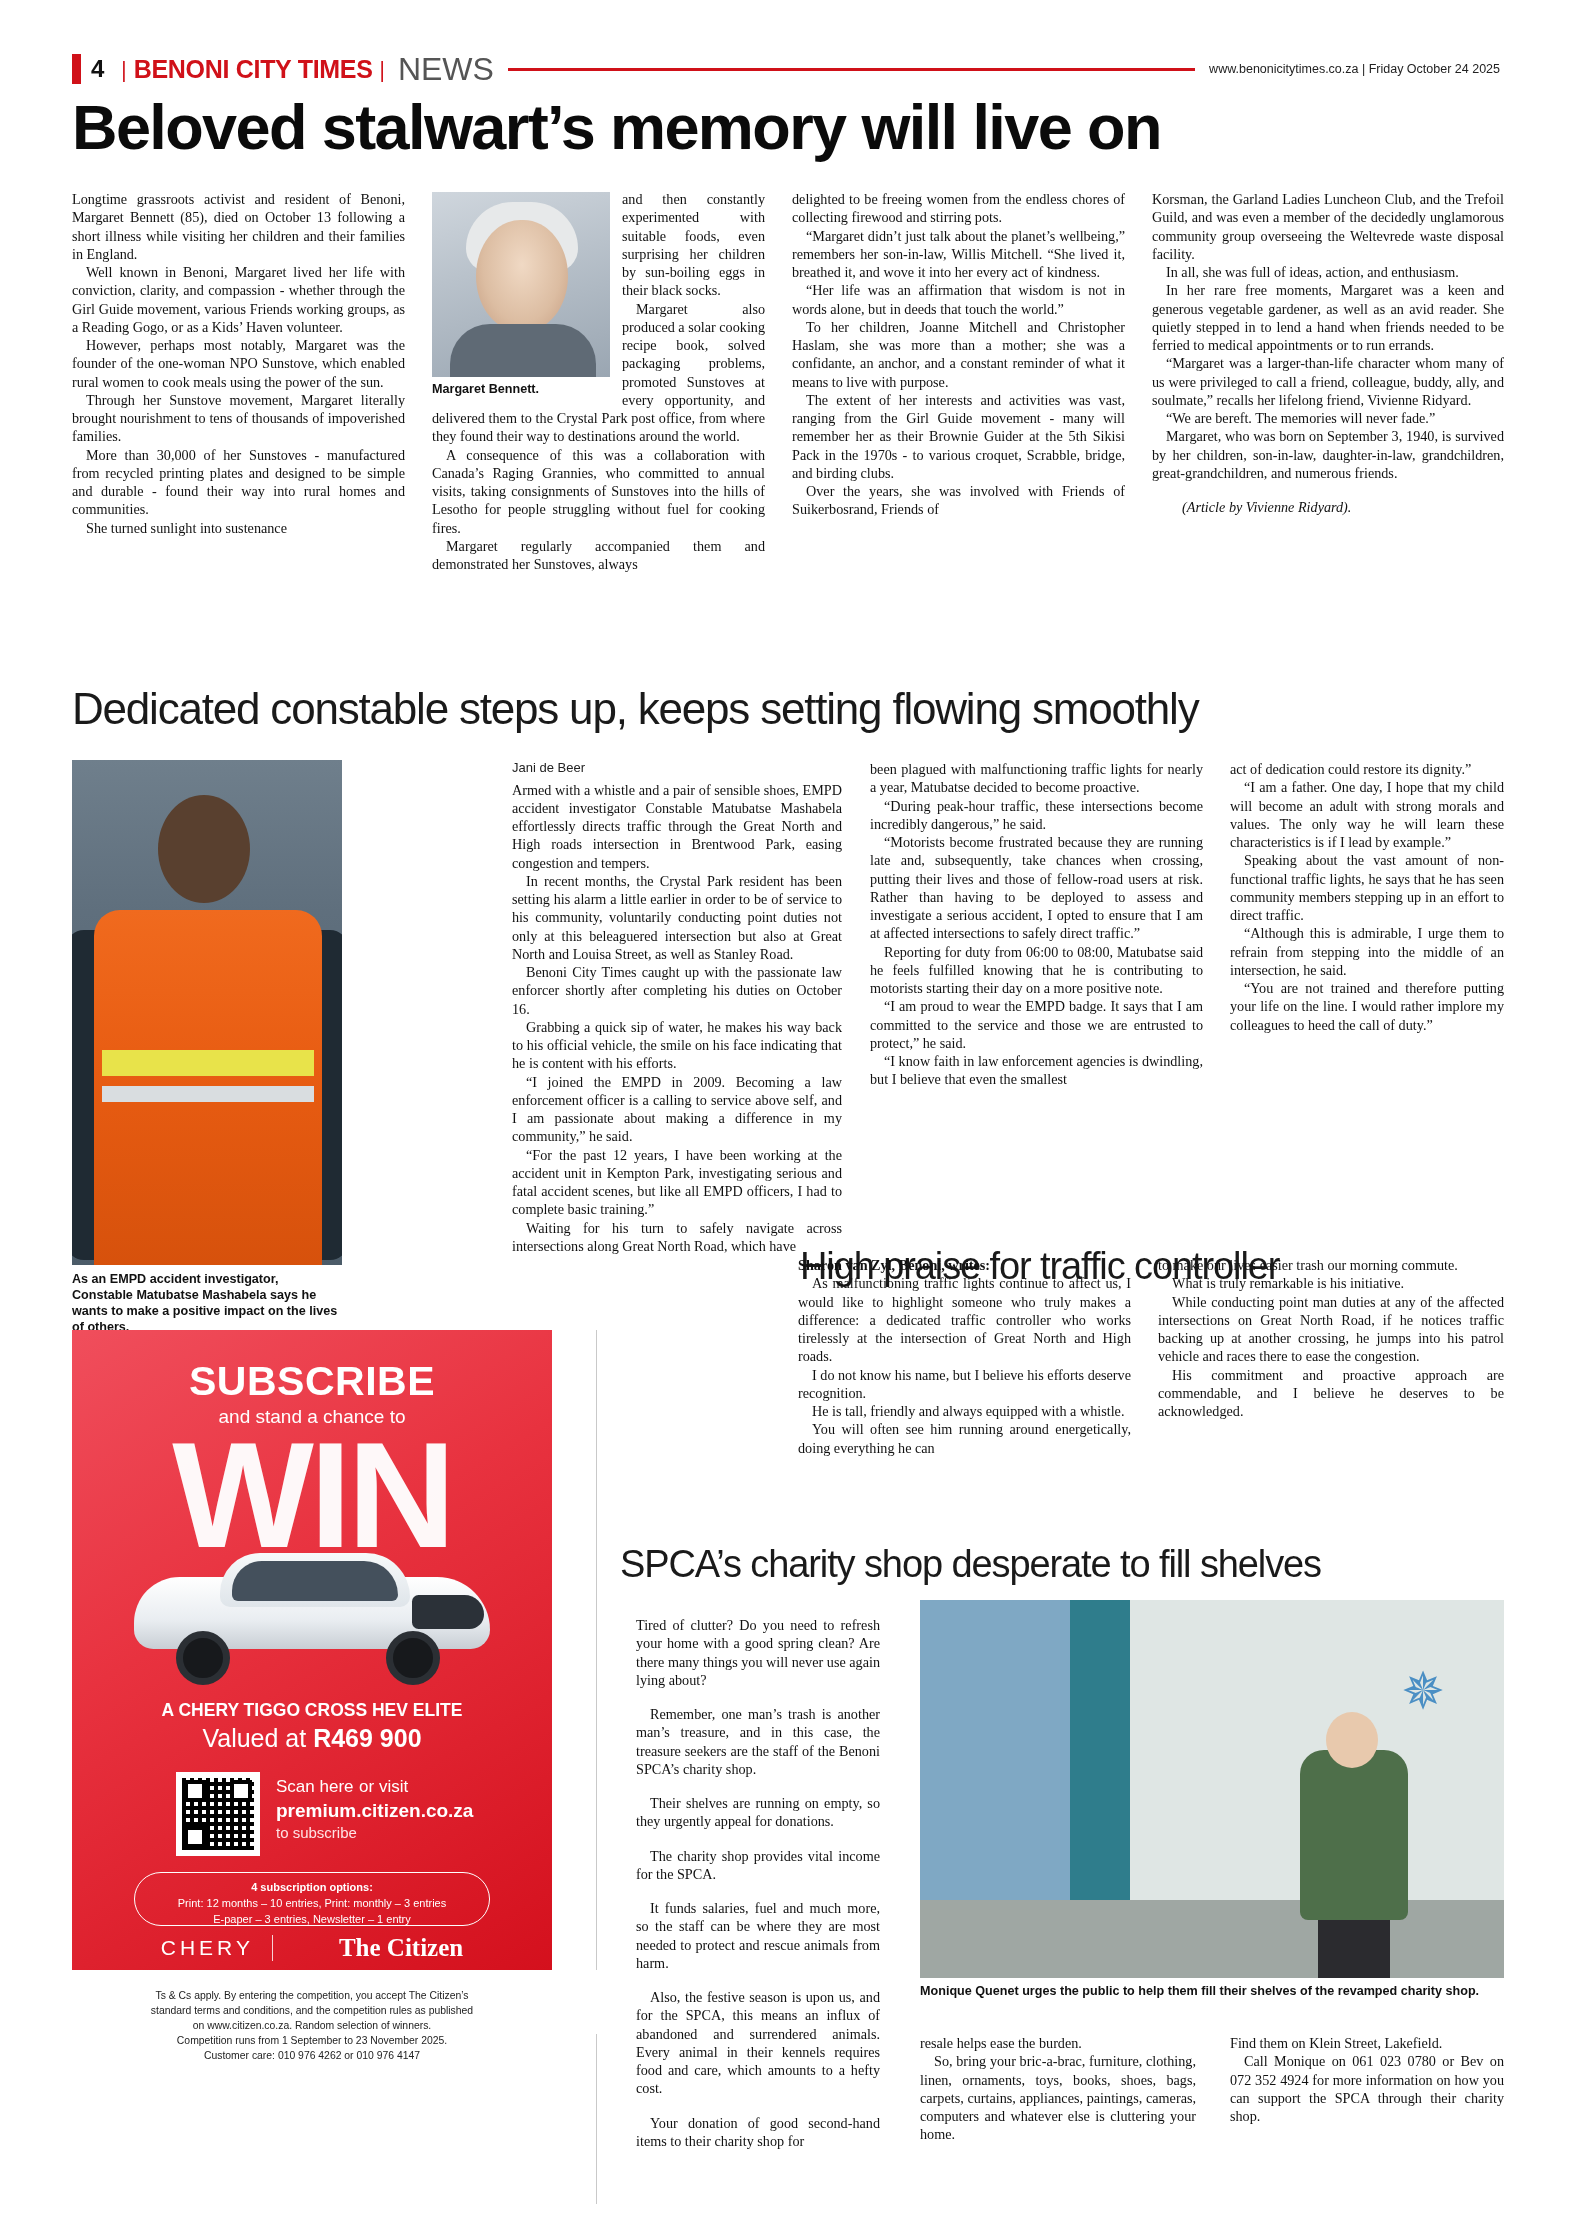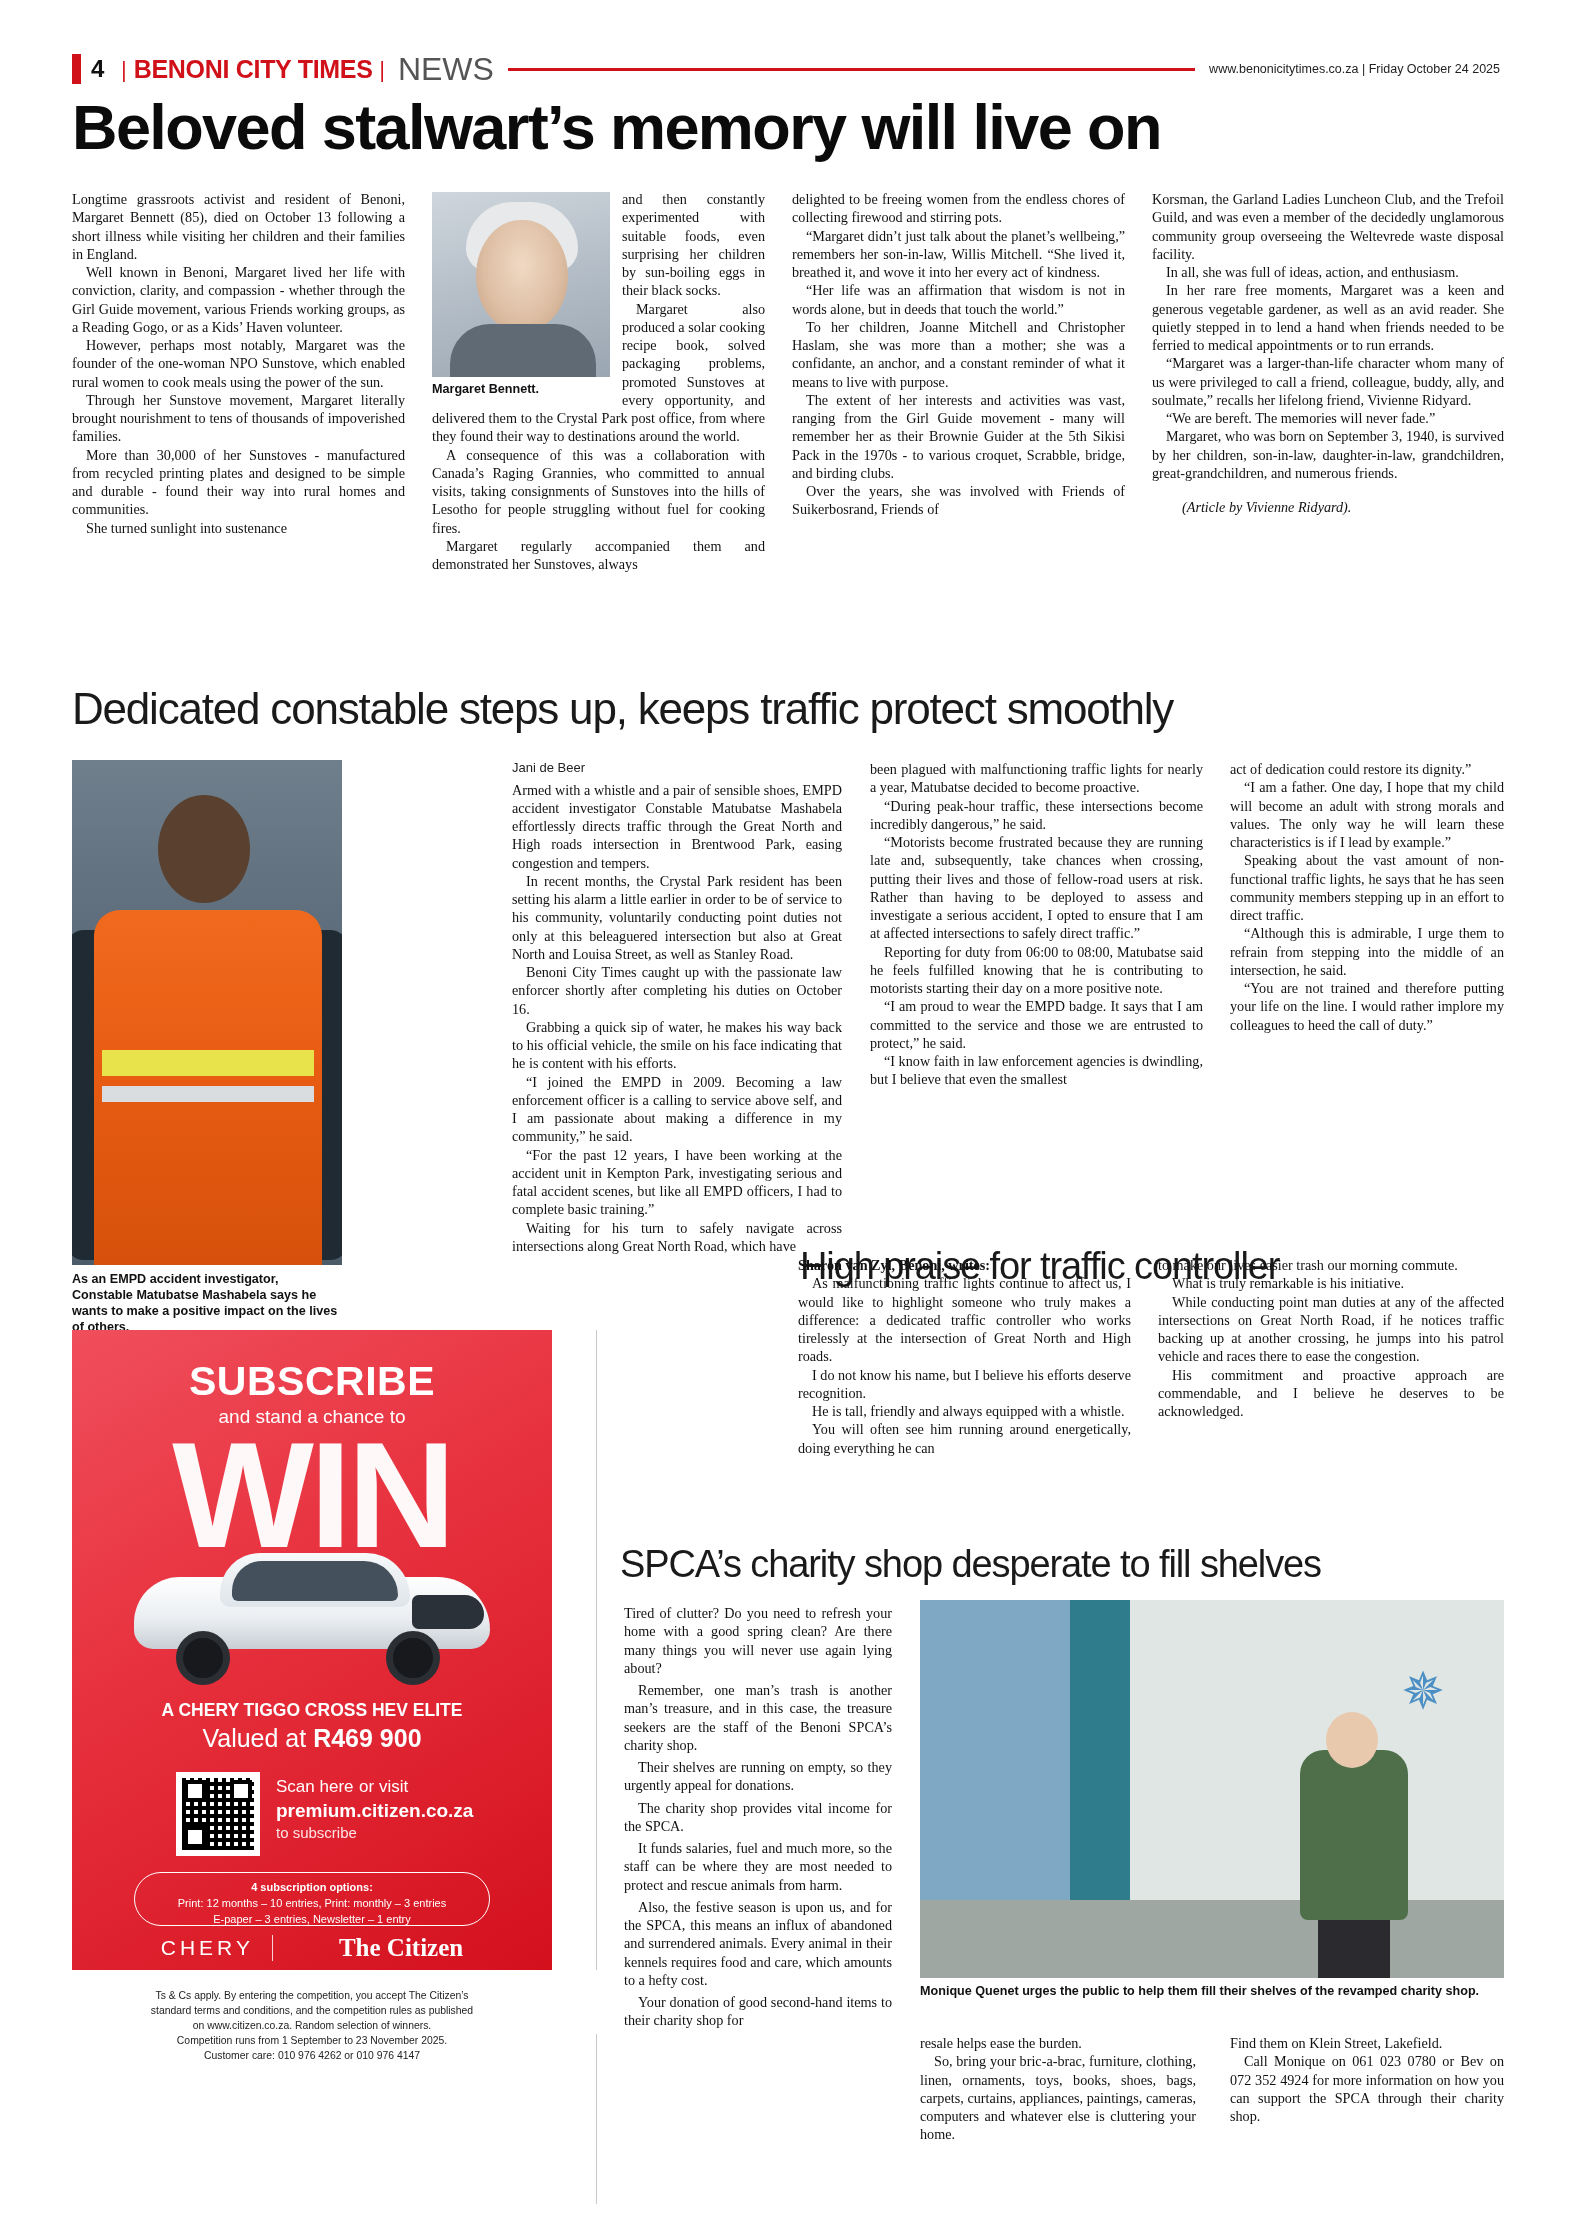--- a/index.html
+++ b/index.html
@@ -240,21 +240,21 @@
 
   
   .headline4 {
     position:absolute; left:620px; top:1545px; width:890px;
     font-family:"Liberation Sans", sans-serif;
     font-weight:normal; font-size:38px; line-height:1.05; letter-spacing:-1.1px;
     color:#1a1a1a;
   }
   .story4 { position:absolute; left:620px; top:1600px; width:884px; }
   .s4c { position:absolute; top:0; font-size:14.2px; line-height:1.285; text-align:justify; }
-  .s4c p { margin:4px; text-indent:14px; }
+  .s4c p { margin:16px; text-indent:14px; }
   .s4c p.first { text-indent:0; }
   .s4c1 { left:0; width:276px; }
 
   .photo-shop {
     position:absolute; left:300px; top:0; width:584px; height:378px;
     background:linear-gradient(180deg,#c8d6dd 0%,#b3c3cc 100%);
     overflow:hidden;
   }
   .shop-wall { position:absolute; left:0; top:0; width:584px; height:300px; background:#dfe6e4; }
   .shop-blue { position:absolute; left:0; top:0; width:150px; height:378px; background:#7fa8c4; }
@@ -342,21 +342,21 @@
       <p class="first">Korsman, the Garland Ladies Luncheon Club, and the Trefoil Guild, and was even a member of the decidedly unglamorous community group overseeing the Weltevrede waste disposal facility.</p>
       <p>In all, she was full of ideas, action, and enthusiasm.</p>
       <p>In her rare free moments, Margaret was a keen and generous vegetable gardener, as well as an avid reader. She quietly stepped in to lend a hand when friends needed to be ferried to medical appointments or to run errands.</p>
       <p>“Margaret was a larger-than-life character whom many of us were privileged to call a friend, colleague, buddy, ally, and soulmate,” recalls her lifelong friend, Vivienne Ridyard.</p>
       <p>“We are bereft. The memories will never fade.”</p>
       <p>Margaret, who was born on September 3, 1940, is survived by her children, son-in-law, daughter-in-law, grandchildren, great-grandchildren, and numerous friends.</p>
       <p style="font-style:italic;text-indent:14px;margin:16px;">(Article by Vivienne Ridyard).</p>
     </div>
   </div>
 
-  <div class="headline2">Dedicated constable steps up, keeps traffic protect smoothly</div>
+  <div class="headline2">Dedicated constable steps up, keeps setting flowing smoothly</div>
 
   <div class="story2">
     <div class="photo-constable">
       <div class="arm"></div>
       <div class="arm2"></div>
       <div class="vest"></div>
       <div class="stripe1"></div>
       <div class="stripe2"></div>
       <div class="head"></div>
     </div>

